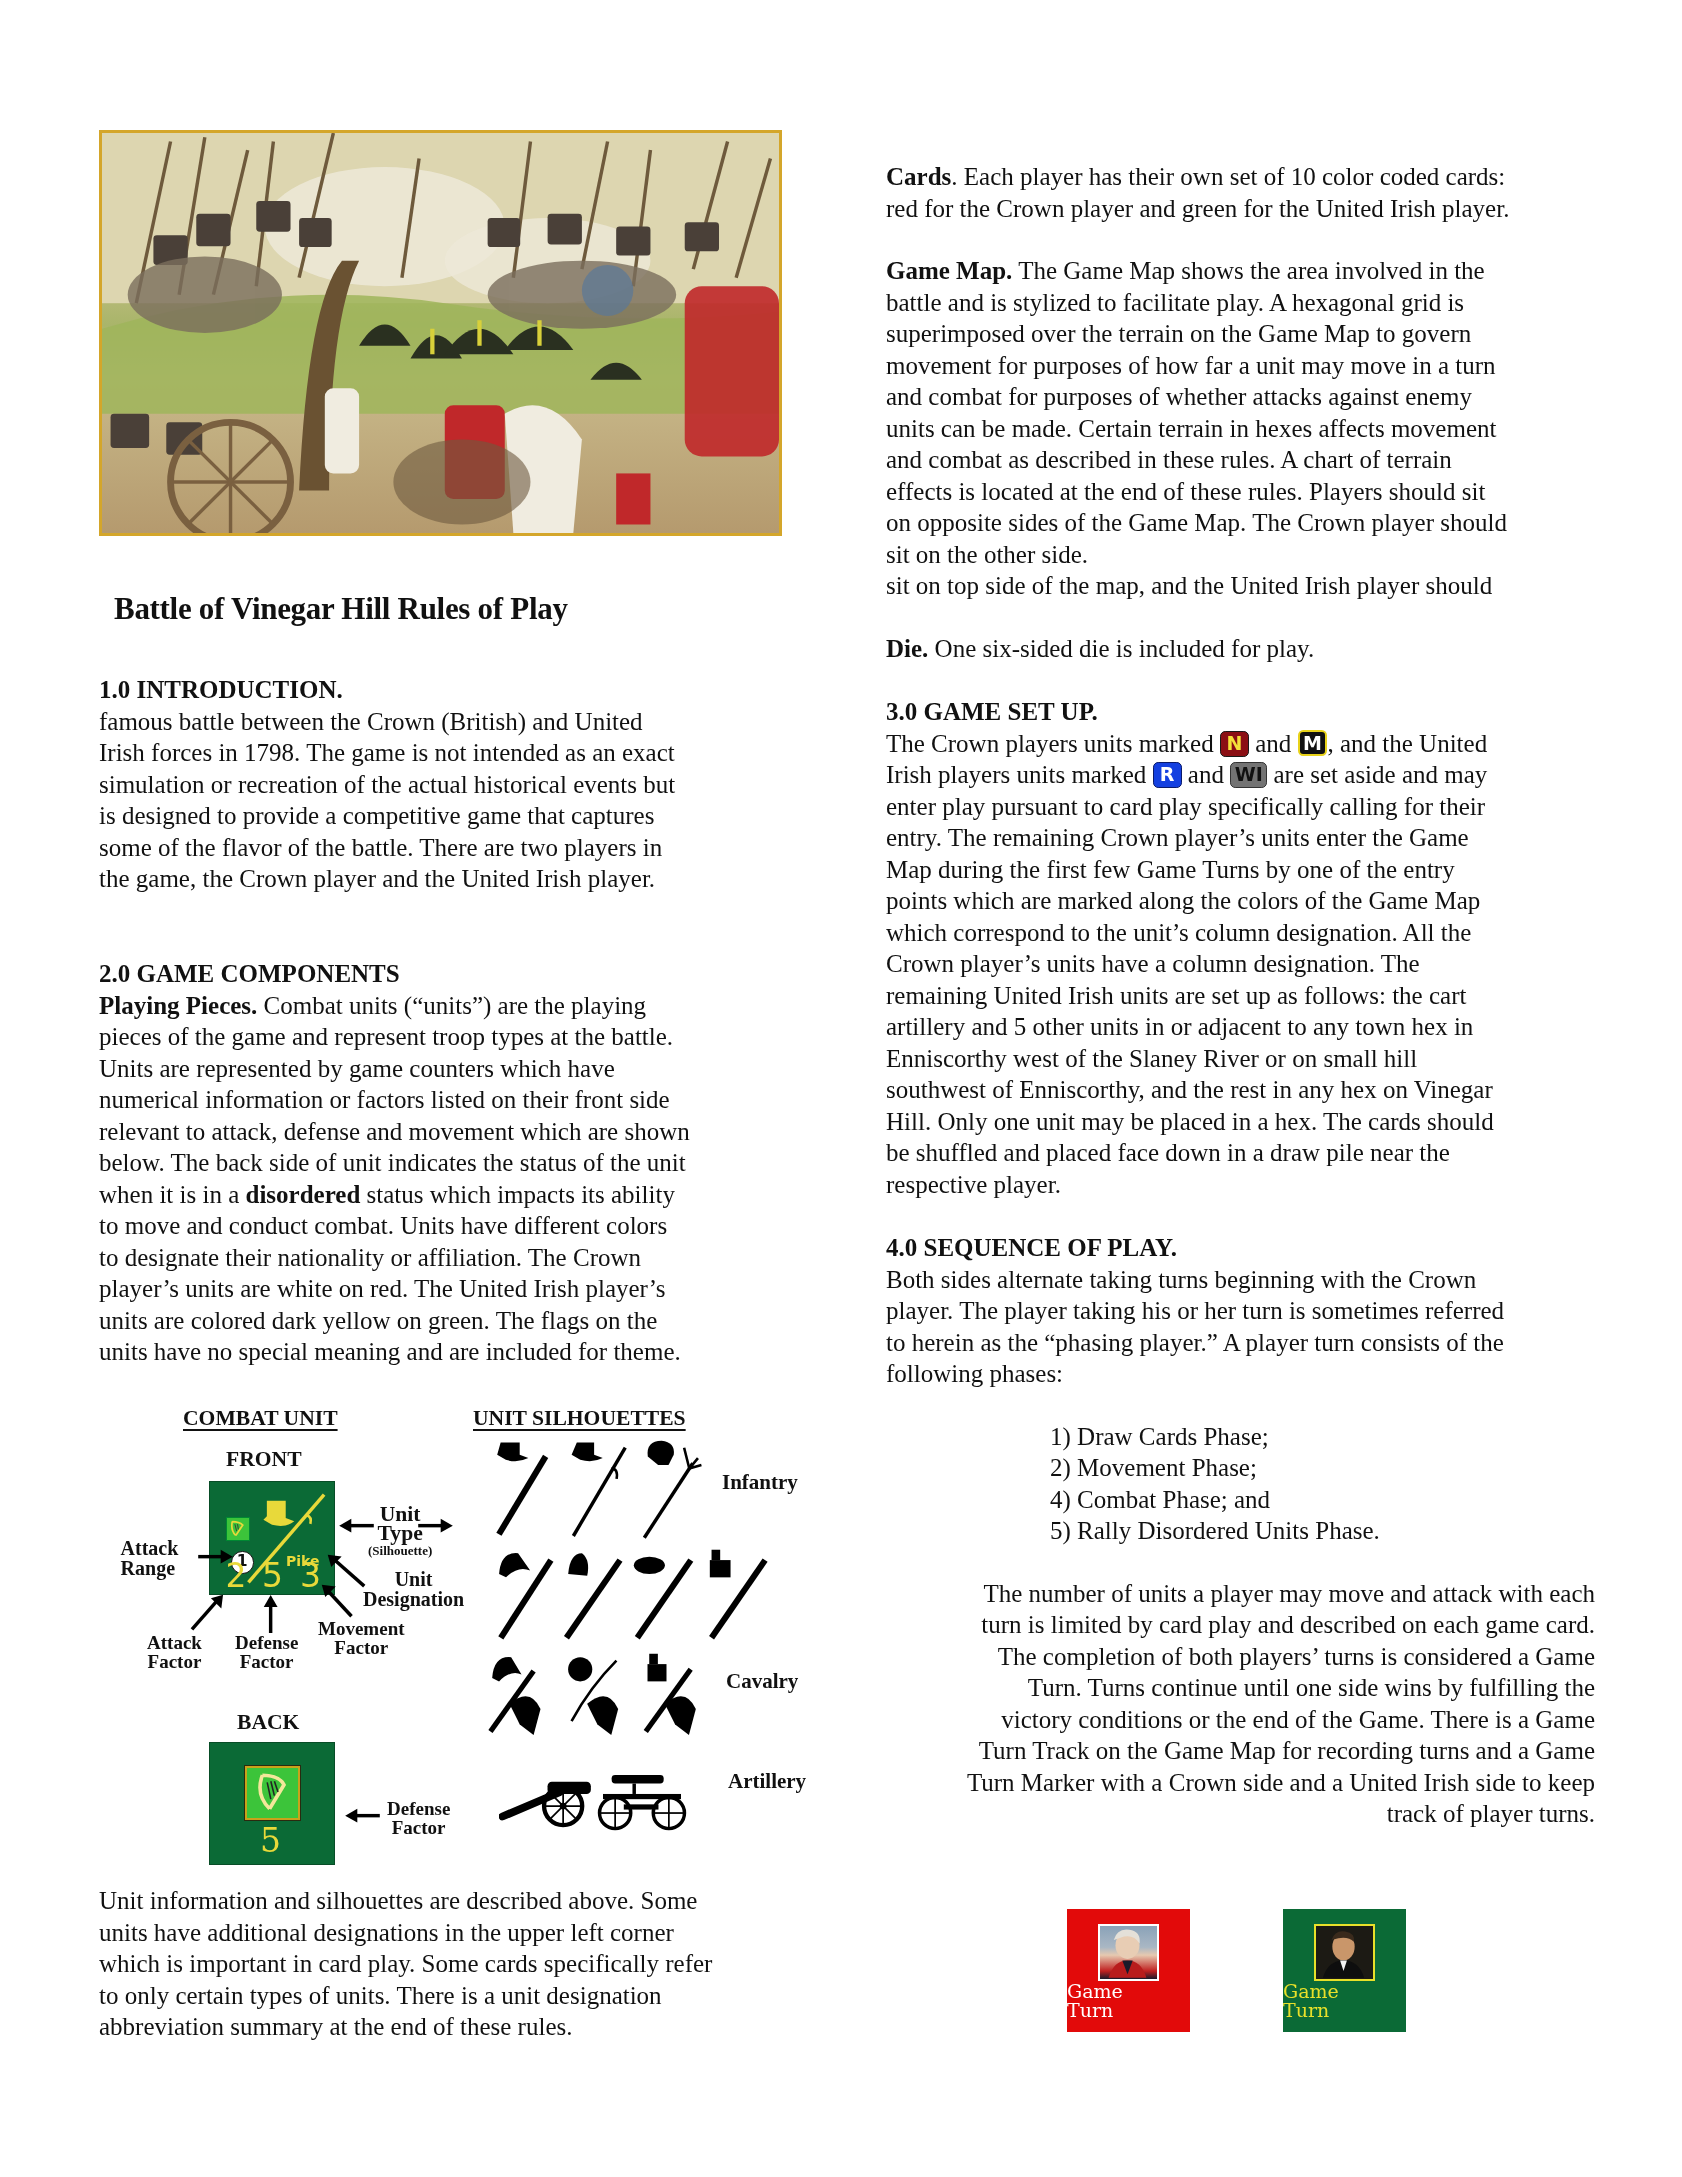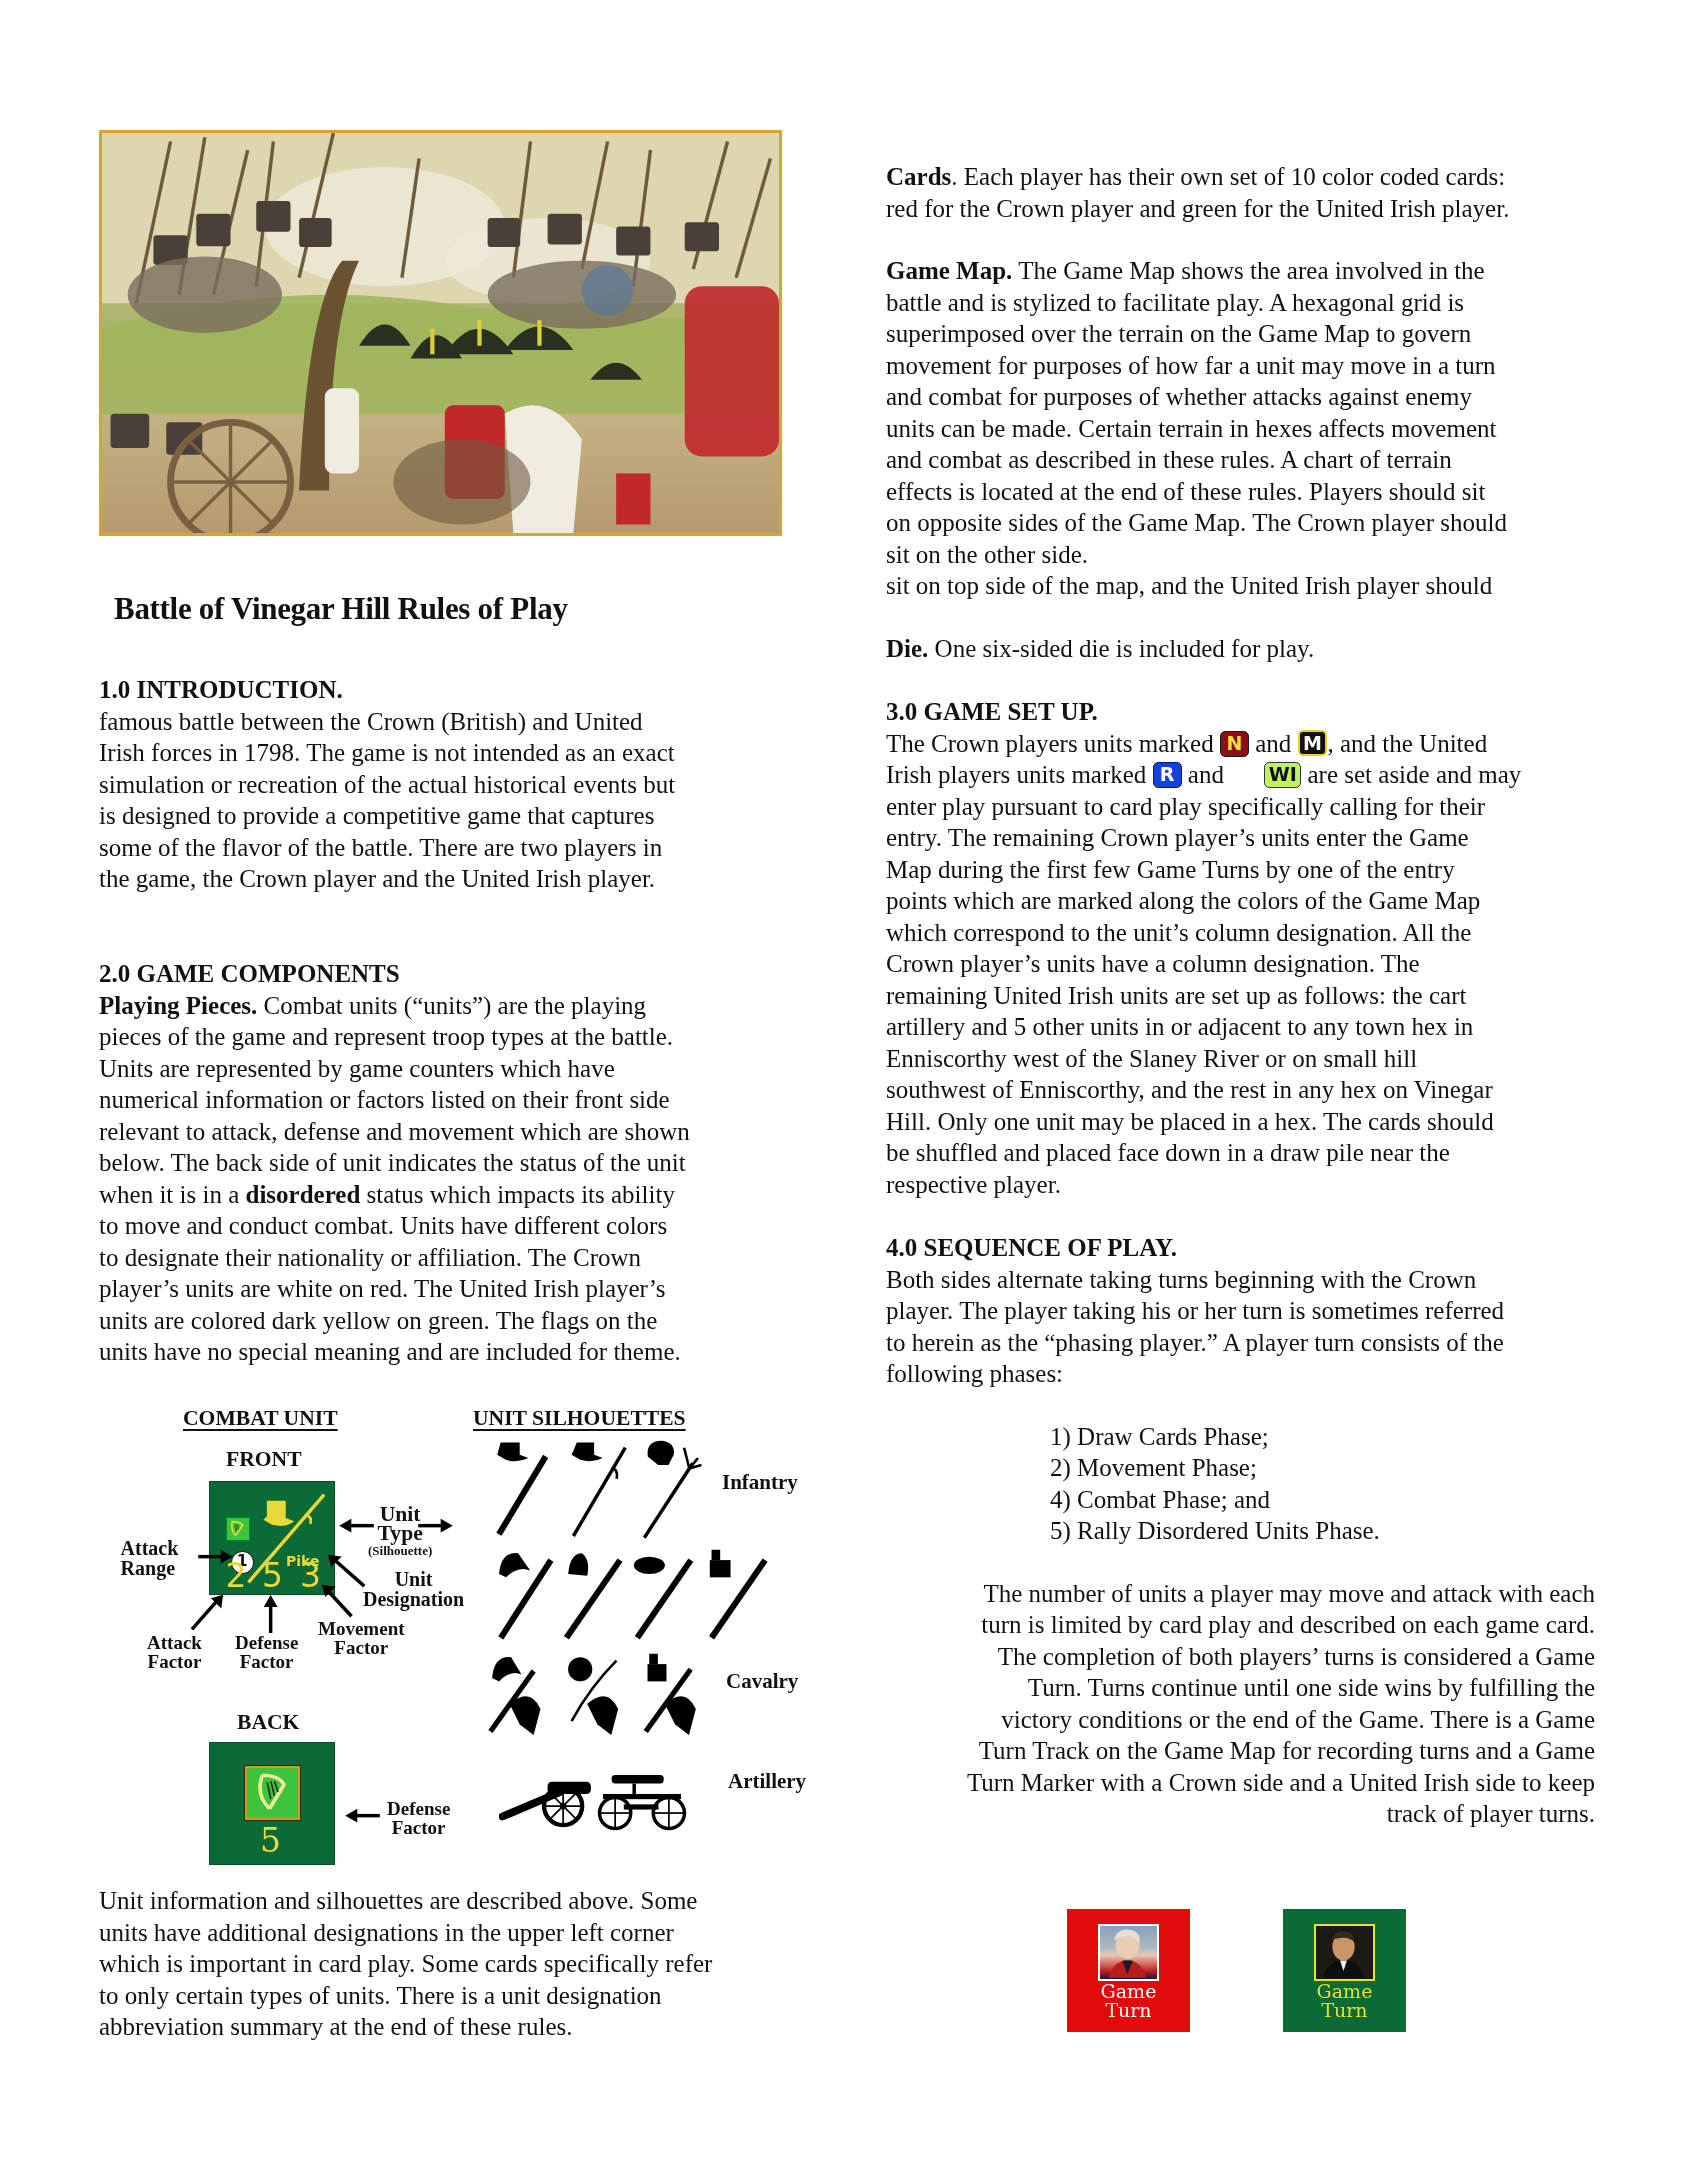--- a/index.html
+++ b/index.html
@@ -33,21 +33,21 @@
 
   .phase-list { list-style: none; margin: 0; padding: 0; }
   .phase-list li { font-size: 25px; line-height: 31.5px; }
 
   .badge { display: inline-block; height: 26px; min-width: 29px; padding: 0 3.5px; box-sizing: border-box;
            border-radius: 5.2px; font-family: "DejaVu Sans", sans-serif; font-weight: bold; font-size: 19px;
            line-height: 22.5px; text-align: center; vertical-align: 1.7px; border: 1.7px solid #222; }
 
   .turn-marker { position: absolute; width: 123px; height: 123px; }
   .turn-marker .portrait { position: absolute; left: 31px; top: 14.7px; width: 61px; height: 57px; box-sizing: border-box; }
-  .turn-marker .tm-label { position: absolute; left: 0; right: 0; top: 73px; text-align: center;
+  .turn-marker .tm-label { position: absolute; left: 0; right: 0; top: 73px; text-align: left;
                            font-family: "DejaVu Serif", serif; font-size: 19px; line-height: 19px; }
 </style>
 </head>
 <body>
 
 <div class="hero" title="Painting of the Battle of Vinegar Hill: pikemen and musket-armed rebels in top hats fighting red-coated Crown soldiers in bicorne hats beside a cart gun">
   <svg viewBox="0 0 790 470" preserveAspectRatio="none">
 
     <rect x="0" y="0" width="790" height="200" fill="#ddd6b0"></rect>
     <ellipse cx="330" cy="110" rx="140" ry="70" fill="#ece8d6" opacity="0.9"></ellipse>
@@ -392,21 +392,21 @@
   <div class="para">sit on top side of the map, and the United Irish player should</div>
 </div>
 
 <div class="col col-right" style="top:633px;">
   <div class="para"><span class="bold">Die.</span><span> One six-sided die is included for play.</span></div>
 </div>
 
 <div class="col col-right" style="top:696px;">
   <h2 class="sec-head">3.0  GAME SET UP.</h2>
   <div class="para"><span>The Crown players units marked </span><span class="badge" style="background:#8b0f14;color:#f4e23a;border-color:#1a1a1a;">N</span><span> and </span><span class="badge" style="background:#111;color:#fff;border-color:#e8d21a;border-width:2.6px;">M</span><span>, and the United</span></div>
-  <div class="para"><span>Irish players units marked </span><span class="badge" style="background:#1440e0;color:#fff;border-color:#0a1a6a;">R</span><span> and </span><span class="badge" style="background:#bef264;color:#111;border-color:#333;margin-left:34px;">WI</span><span> are set aside and may</span></div>
+  <div class="para"><span>Irish players units marked </span><span class="badge" style="background:#1440e0;color:#fff;border-color:#0a1a6a;">R</span><span> and </span><span class="badge" style="background:#737373;color:#111;border-color:#333;">WI</span><span> are set aside and may</span></div>
   <div class="para">enter play pursuant to card play specifically calling for their</div>
   <div class="para">entry. The remaining Crown player’s units enter the Game</div>
   <div class="para">Map during the first few Game Turns by one of the entry</div>
   <div class="para">points which are marked along the colors of the Game Map</div>
   <div class="para">which correspond to the unit’s column designation. All the</div>
   <div class="para">Crown player’s units have a column designation. The</div>
   <div class="para">remaining United Irish units are set up as follows: the cart</div>
   <div class="para">artillery and 5 other units in or adjacent to any town hex in</div>
   <div class="para">Enniscorthy west of the Slaney River or on small hill</div>
   <div class="para">southwest of Enniscorthy, and the rest in any hex on Vinegar</div>

